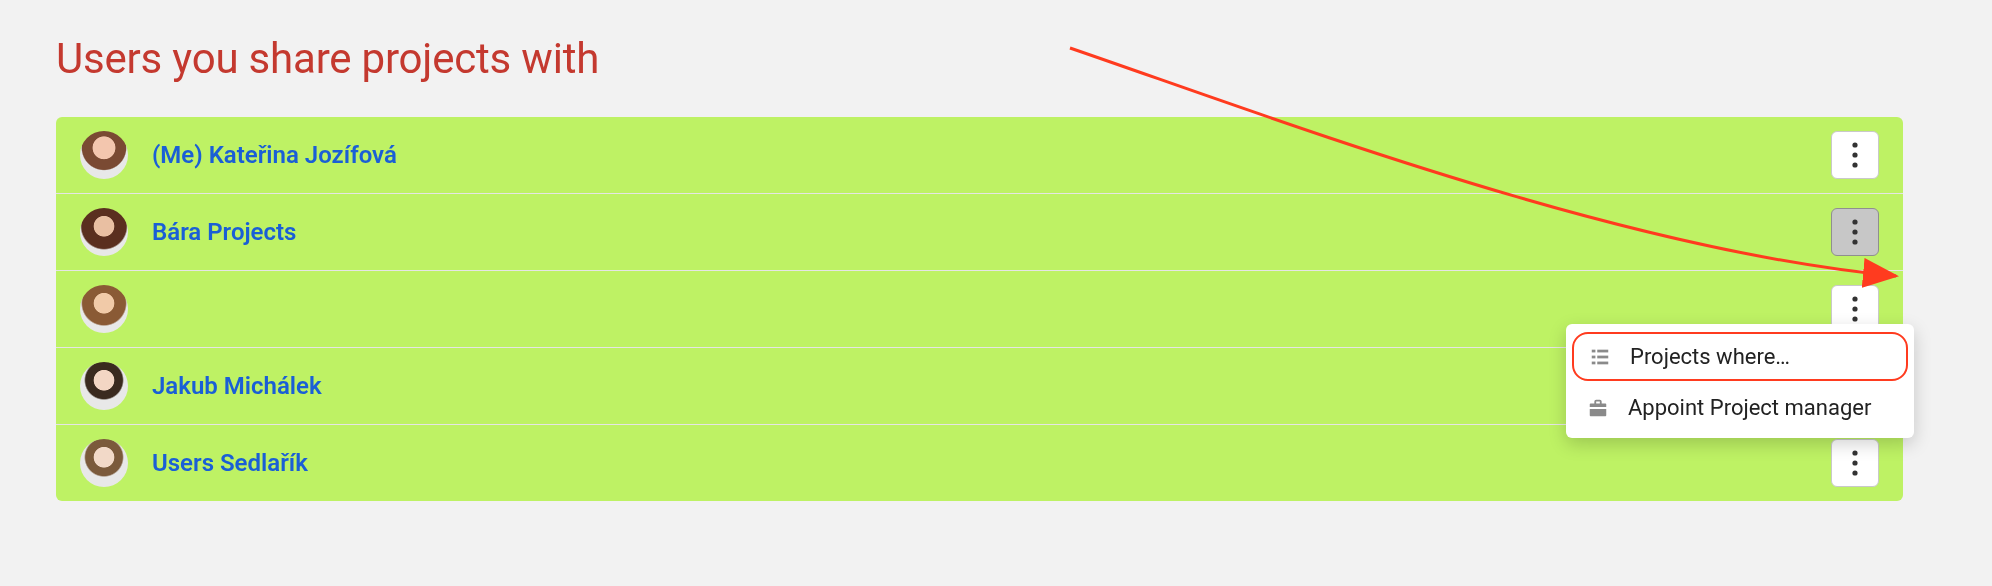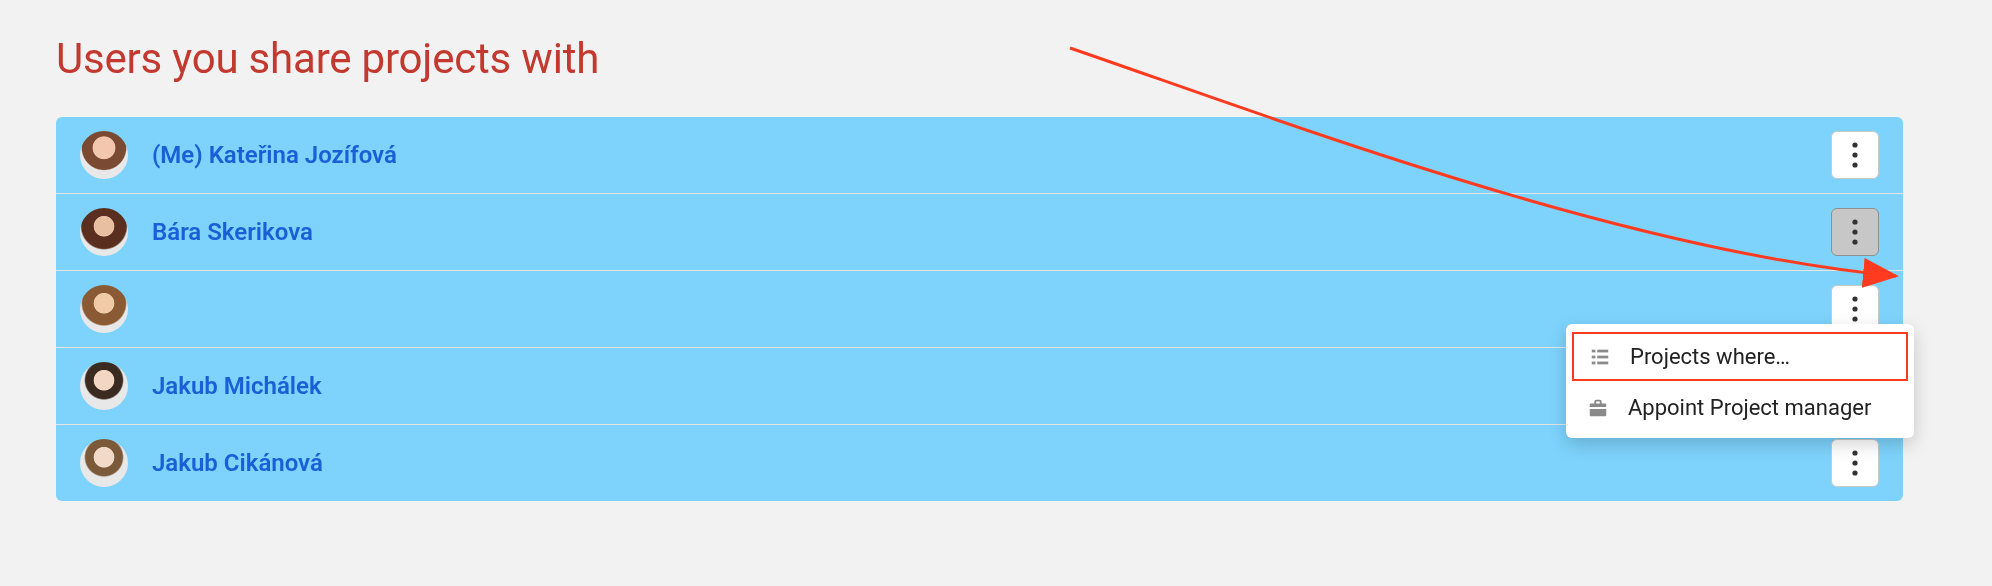--- a/index.html
+++ b/index.html
@@ -14,21 +14,21 @@
     padding: 34px 89px 0 56px;
   }
   .page-title {
     font-size: 42px;
     font-weight: 400;
     color: #c4392f;
     margin-bottom: 34px;
     letter-spacing: -0.2px;
   }
   .user-list {
-    background: #7dd3fc;
+    background: #bef264;
     border-radius: 6px;
     overflow: visible;
   }
   .user-row {
     display: flex;
     align-items: center;
     padding: 14px 24px;
     border-bottom: 1px solid #e5e5e5;
     position: relative;
   }
@@ -94,21 +94,21 @@
     display: flex;
     align-items: center;
     padding: 12px 20px;
     font-size: 22px;
     color: #222;
     cursor: pointer;
     gap: 18px;
   }
   .dropdown-item.highlight {
     border: 2.5px solid #ff3b1f;
-    border-radius: 0;
+    border-radius: 16px;
     margin: 2px 6px;
     padding: 10px 14px;
   }
   .dd-icon {
     width: 24px;
     height: 24px;
     flex: 0 0 24px;
     display: flex;
     align-items: center;
     justify-content: center;
@@ -144,21 +144,21 @@
             <circle cx="3" cy="3" r="2.6"></circle>
             <circle cx="3" cy="13" r="2.6"></circle>
             <circle cx="3" cy="23" r="2.6"></circle>
           </svg>
       </button>
     </div>
 
     <div class="user-row">
       <div class="avatar av2"></div>
       <span class="user-name">
-        <span class="me-prefix"></span><span>Bára Skerikova</span>
+        <span class="me-prefix"></span><span>Bára Projects</span>
       </span>
       <div class="row-spacer"></div>
       <button class="more-btn active">
         <svg class="dots" viewBox="0 0 6 26">
             <circle cx="3" cy="3" r="2.6"></circle>
             <circle cx="3" cy="13" r="2.6"></circle>
             <circle cx="3" cy="23" r="2.6"></circle>
           </svg>
       </button>
     </div>
@@ -186,21 +186,21 @@
             <circle cx="3" cy="3" r="2.6"></circle>
             <circle cx="3" cy="13" r="2.6"></circle>
             <circle cx="3" cy="23" r="2.6"></circle>
           </svg>
       </button>
     </div>
 
     <div class="user-row">
       <div class="avatar av5"></div>
       <span class="user-name">
-        <span class="me-prefix"></span><span>Jakub Cikánová</span>
+        <span class="me-prefix"></span><span>Users Sedlařík</span>
       </span>
       <div class="row-spacer"></div>
       <button class="more-btn">
         <svg class="dots" viewBox="0 0 6 26">
             <circle cx="3" cy="3" r="2.6"></circle>
             <circle cx="3" cy="13" r="2.6"></circle>
             <circle cx="3" cy="23" r="2.6"></circle>
           </svg>
       </button>
     </div>

